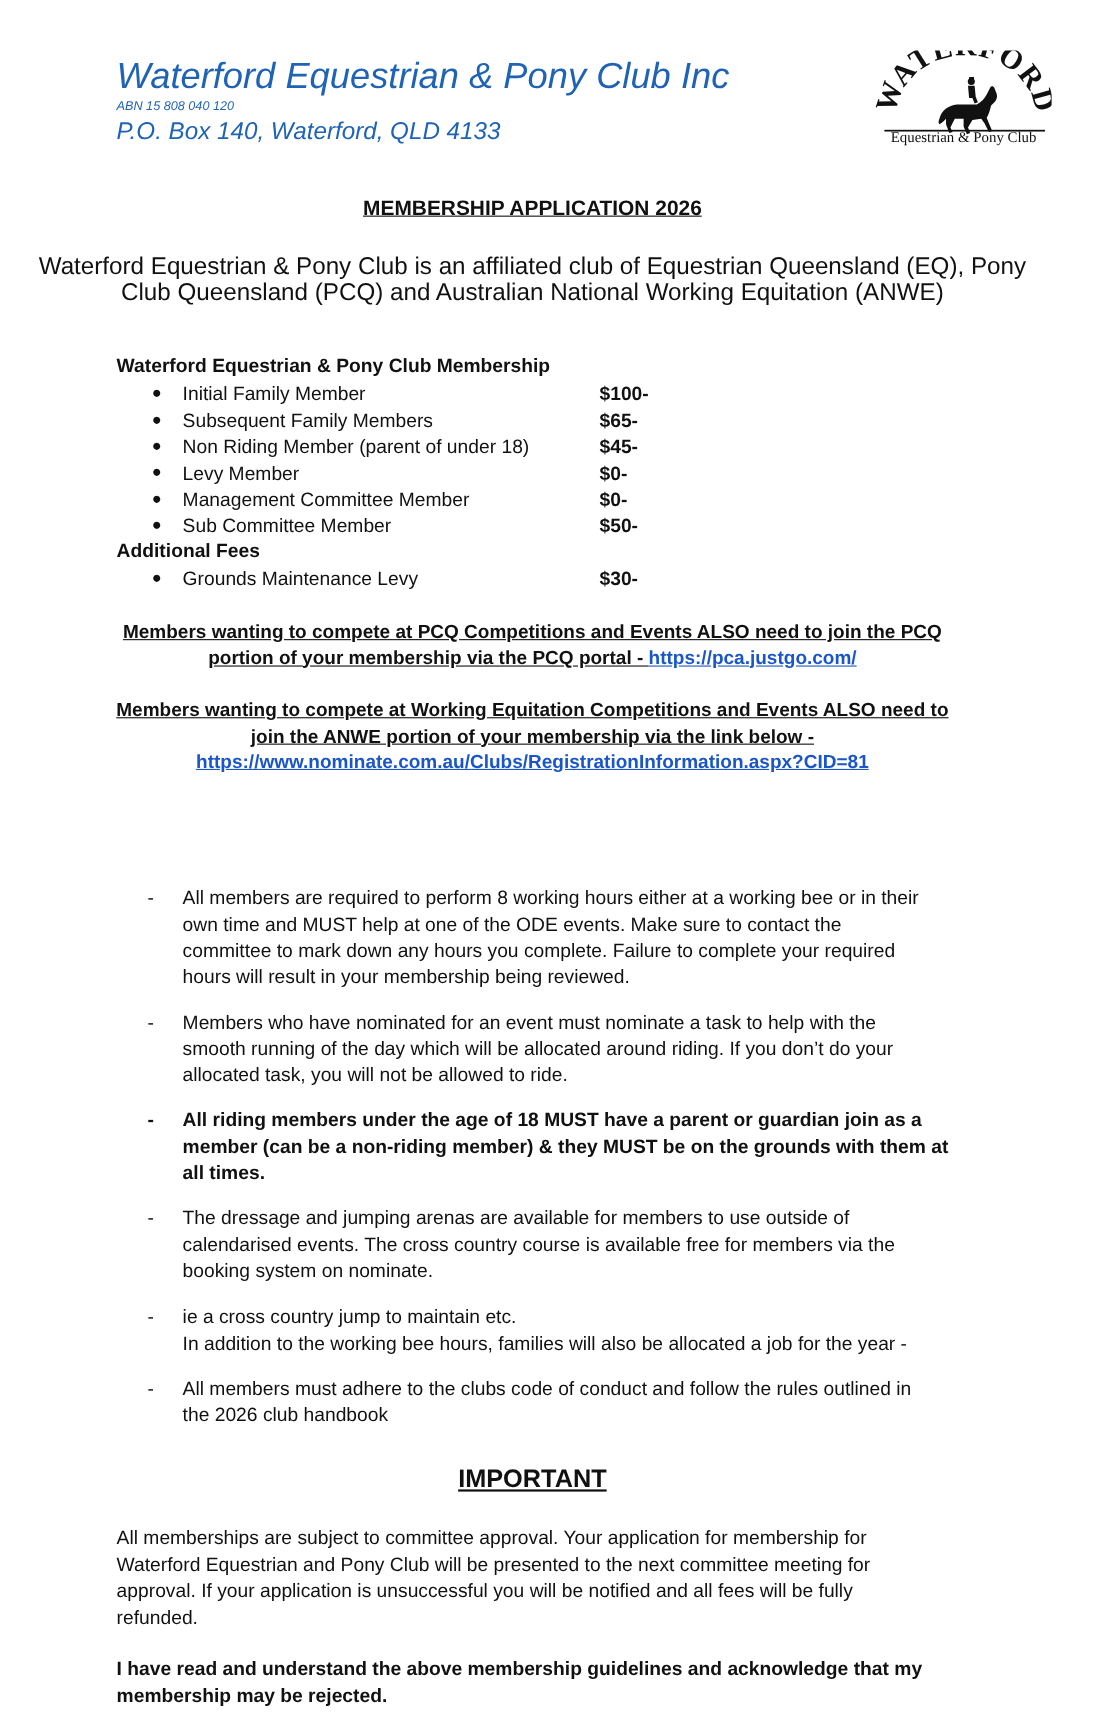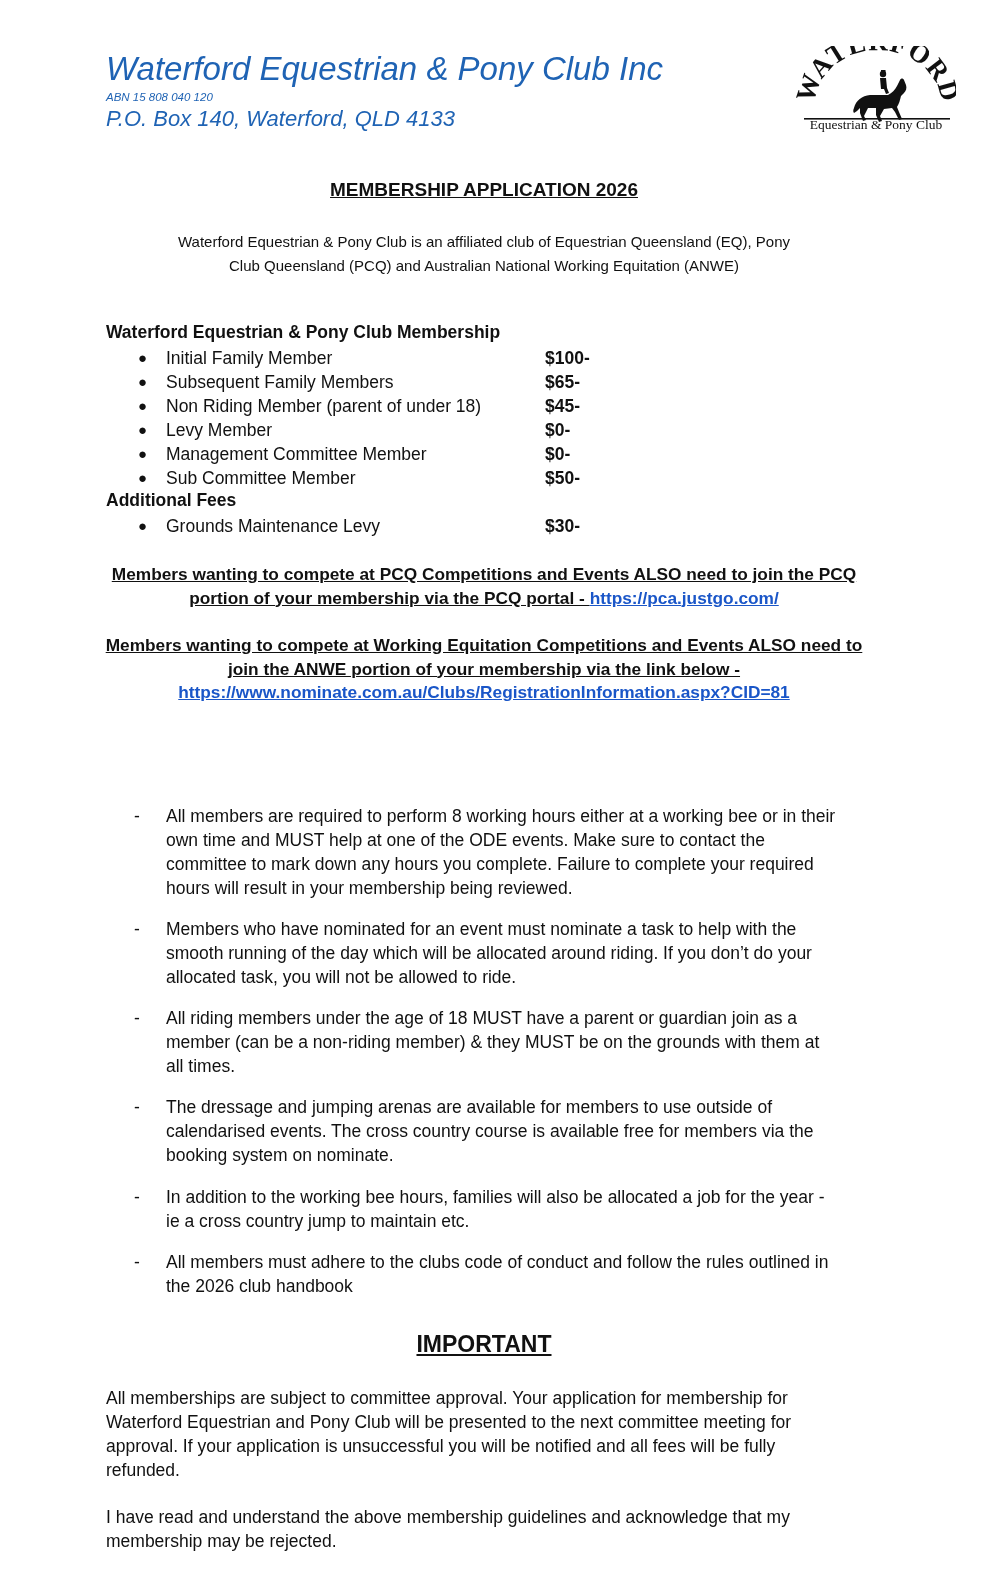--- a/index.html
+++ b/index.html
@@ -9,40 +9,40 @@
   
   .lh-title { position: absolute; left: 106px; top: 50px; font-size: 33px; font-style: italic; color: #1f63b4; white-space: nowrap; letter-spacing: 0px; }
   .lh-abn { position: absolute; left: 106px; top: 91px; font-size: 11.5px; font-style: italic; color: #1f63b4; }
   .lh-addr { position: absolute; left: 106px; top: 106px; font-size: 22px; font-style: italic; color: #1f63b4; white-space: nowrap; }
 
   .logo { position: absolute; left: 796px; top: 46px; width: 160px; height: 92px; }
   .logo-sub { position: absolute; left: 801px; top: 117px; width: 150px; text-align: center; font-family: "Liberation Serif", serif; font-size: 13.5px; color: #111; white-space: nowrap; }
 
   .center { position: absolute; left: 0; width: 968px; text-align: center; }
   .h-app { top: 179px; font-weight: bold; font-size: 19px; text-decoration: underline; }
-  .intro { top: 230px; font-size: 15px; line-height: 24px; }
+  .intro { top: 230px; font-size: 22px; line-height: 24px; }
 
   .section-head { position: absolute; left: 106px; font-weight: bold; font-size: 17.5px; white-space: nowrap; }
   .fee-row { position: absolute; left: 106px; height: 24px; font-size: 17.5px; white-space: nowrap; }
   .fee-bullet { position: absolute; left: 32px; top: 0; font-size: 15px; line-height: 24px; }
   .fee-label { position: absolute; left: 60px; top: 0; line-height: 24px; }
   .fee-price { position: absolute; left: 421px; top: 0; font-weight: bold; line-height: 24px; margin-left: 18px; }
 
   .notice { font-weight: bold; font-size: 17.3px; line-height: 23.5px; }
   .u { text-decoration: underline; }
   a.link { color: #1a56c8; text-decoration: underline; }
 
   .h-ack { top: 754px; font-weight: bold; font-size: 21px; }
   .h-imp { top: 1331px; font-weight: bold; font-size: 23px; text-decoration: underline; }
 
   .resp { position: absolute; left: 106px; width: 790px; font-size: 17.5px; line-height: 24px; }
   .resp-dash { position: absolute; left: 28px; top: 0; }
   .resp-text { position: absolute; left: 60px; top: 0; width: 740px; }
   .resp-text .line { display: block; white-space: nowrap; }
-  .bold { font-weight: normal; }
+  .bold { font-weight: bold; }
 
   .para { position: absolute; left: 106px; width: 800px; font-size: 17.5px; line-height: 24px; }
   .para .line { display: block; white-space: nowrap; }
 </style>
 </head>
 <body>
 
 <div class="page">
 
   <div class="lh-title">Waterford Equestrian &amp; Pony Club Inc</div>
@@ -163,22 +163,22 @@
     <div class="resp-text">
       <span class="line">The dressage and jumping arenas are available for members to use outside of</span>
       <span class="line">calendarised events. The cross country course is available free for members via the</span>
       <span class="line">booking system on nominate.</span>
     </div>
   </div>
 
   <div class="resp" style="top:1185px;">
     <span class="resp-dash">-</span>
     <div class="resp-text">
+      <span class="line">ie a cross country jump to maintain etc.</span>
       <span class="line">In addition to the working bee hours, families will also be allocated a job for the year -</span>
-      <span class="line">ie a cross country jump to maintain etc.</span>
     </div>
   </div>
 
   <div class="resp" style="top:1250px;">
     <span class="resp-dash">-</span>
     <div class="resp-text">
       <span class="line">All members must adhere to the clubs code of conduct and follow the rules outlined in</span>
       <span class="line">the 2026 club handbook</span>
     </div>
   </div>

